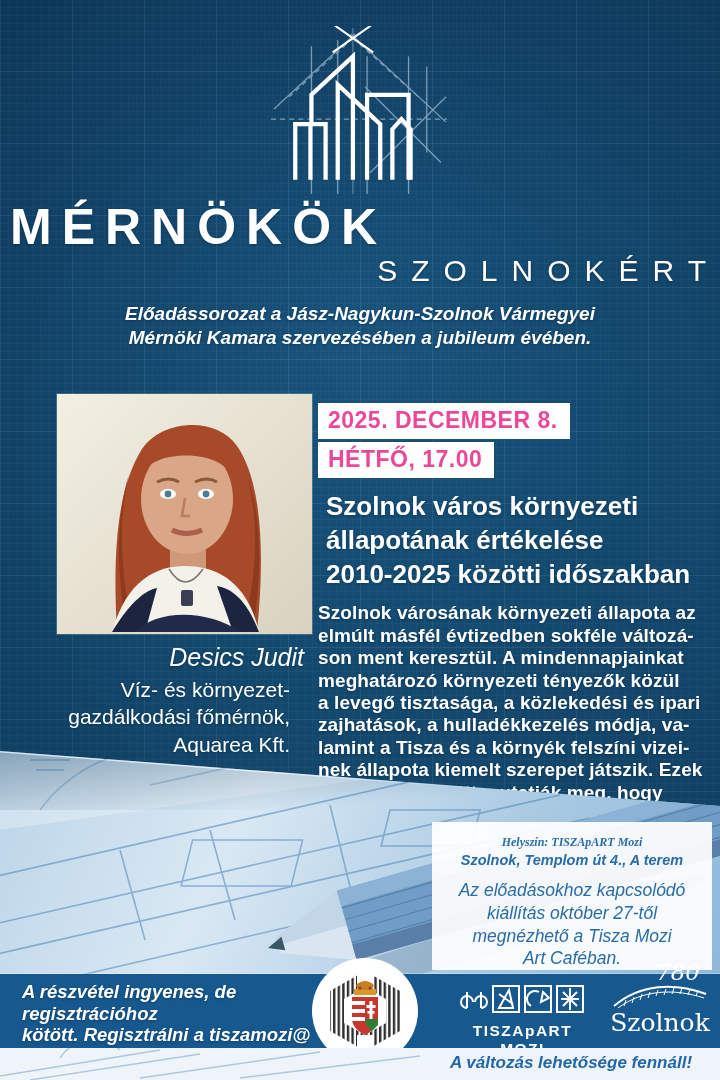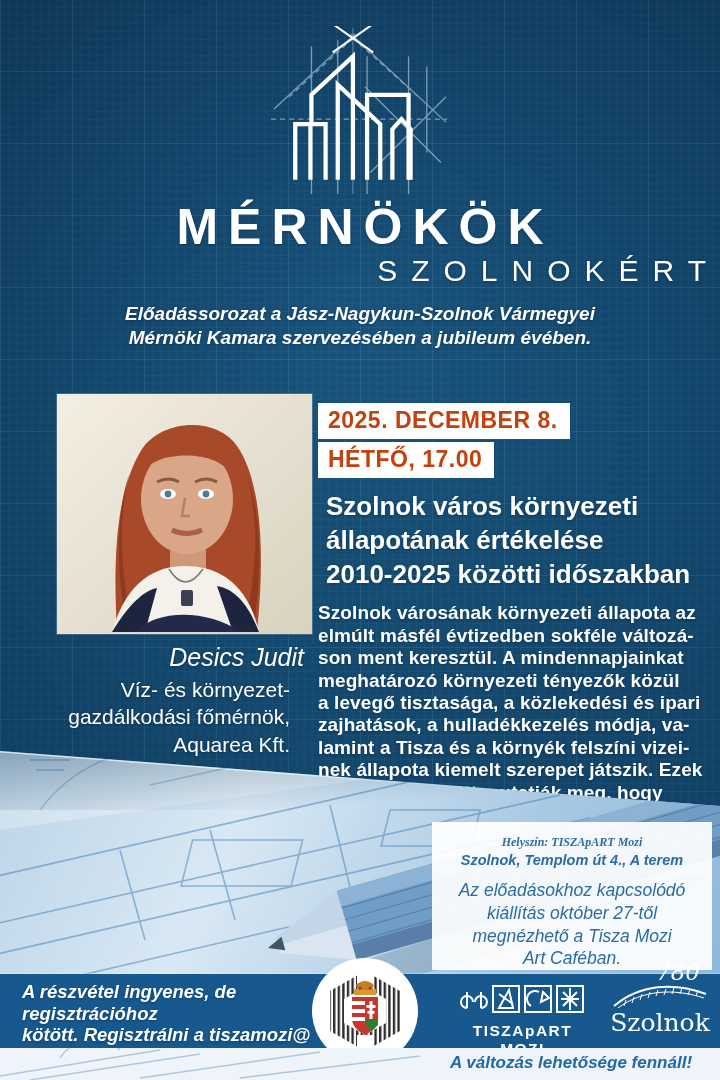--- a/index.html
+++ b/index.html
@@ -13,35 +13,35 @@
       repeating-linear-gradient(90deg, rgba(140,200,235,.14) 0 1px, transparent 1px 72px),
       repeating-linear-gradient(0deg, rgba(255,255,255,.045) 0 1px, transparent 1px 8px),
       repeating-linear-gradient(90deg, rgba(255,255,255,.045) 0 1px, transparent 1px 8px),
       linear-gradient(168deg,#0a3456 0%,#10496f 55%,#1b5d8d 100%);
   }
   .abs{position:absolute;}
   .pre{white-space:pre-line;}
   .shadow{text-shadow:0 1px 3px rgba(0,30,60,.45);}
   
   .logo-svg{left:262px;top:26px;width:196px;height:172px;}
-  .title1{left:0;top:198px;width:720px;text-align:center;font-size:50px;font-weight:bold;
+  .title1{left:0;top:198px;width:720px;font-size:50px;font-weight:bold;
           letter-spacing:10px;text-indent:10px;}
   .title2{left:0;top:254px;width:720px;text-align:right;font-size:30px;font-weight:normal;
           letter-spacing:14px;text-indent:14px;}
   .subtitle{left:40px;top:302px;width:640px;text-align:center;font-size:19px;font-weight:bold;
             font-style:italic;line-height:1.28;}
   
   .photo{left:57px;top:394px;width:255px;height:240px;box-shadow:0 0 0 1px rgba(255,255,255,.18);}
   .speaker-name{left:24px;top:643px;width:280px;text-align:right;font-size:25px;font-weight:normal;
                 font-style:italic;}
   .speaker-role{left:0px;top:676px;width:290px;text-align:right;font-size:21px;
                 line-height:1.3;}
   
   .col-right{left:318px;top:403px;width:400px;}
-  .badge{display:inline-block;background:#fff;color:#c2410c;font-size:23px;font-weight:bold;
+  .badge{display:inline-block;background:#fff;color:#ec4899;font-size:23px;font-weight:bold;
          padding:4px 12px 5px 10px;margin-bottom:3px;letter-spacing:.5px;}
   .talk-title{margin:9px 0 0 8px;font-size:26px;font-weight:bold;line-height:1.3;}
   .talk-desc{margin:11px 0 0 0;font-size:19px;font-weight:bold;line-height:22.4px;
              letter-spacing:.1px;}
   
   .photo-band{left:0;top:690px;width:720px;height:290px;
     clip-path:polygon(0 21%,100% 40%,100% 100%,0 100%);
     background:linear-gradient(115deg,#b8d2e6 0%,#d9e8f4 35%,#a9c9e2 70%,#8fb8d8 100%);}
   .photo-band svg{position:absolute;left:0;top:0;}
   .band-fade{left:0;top:690px;width:720px;height:120px;

